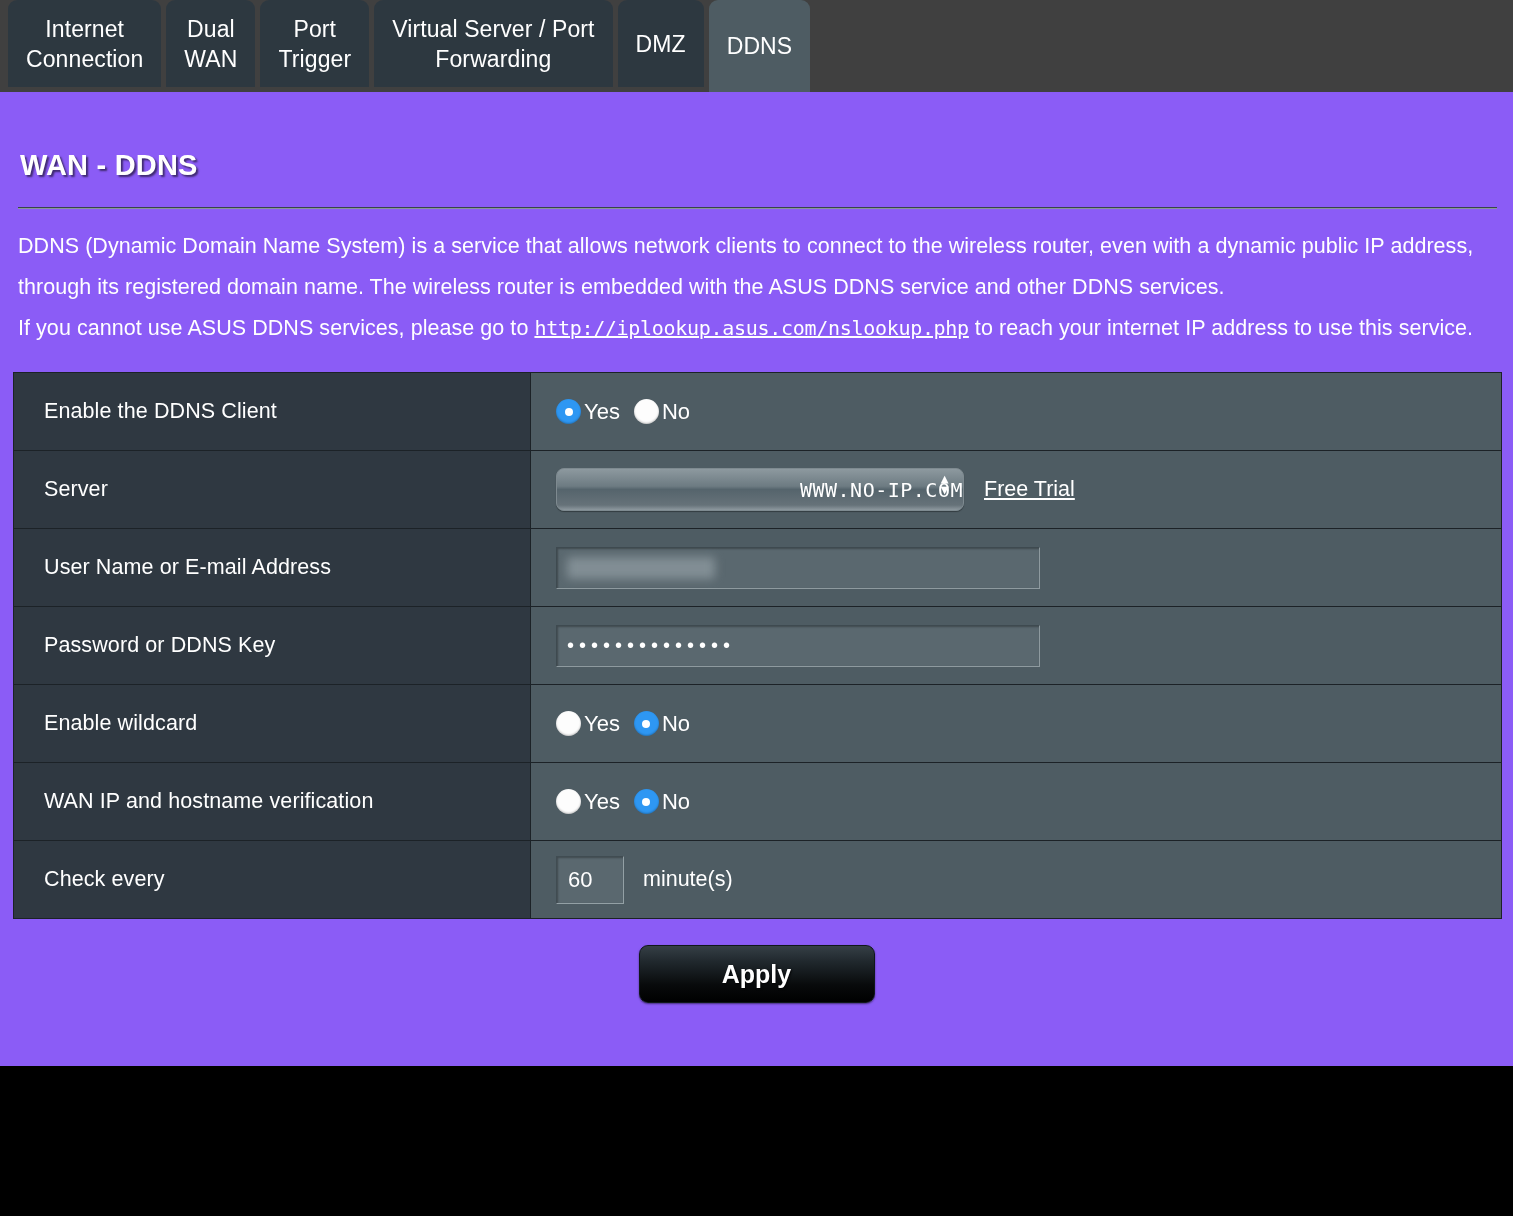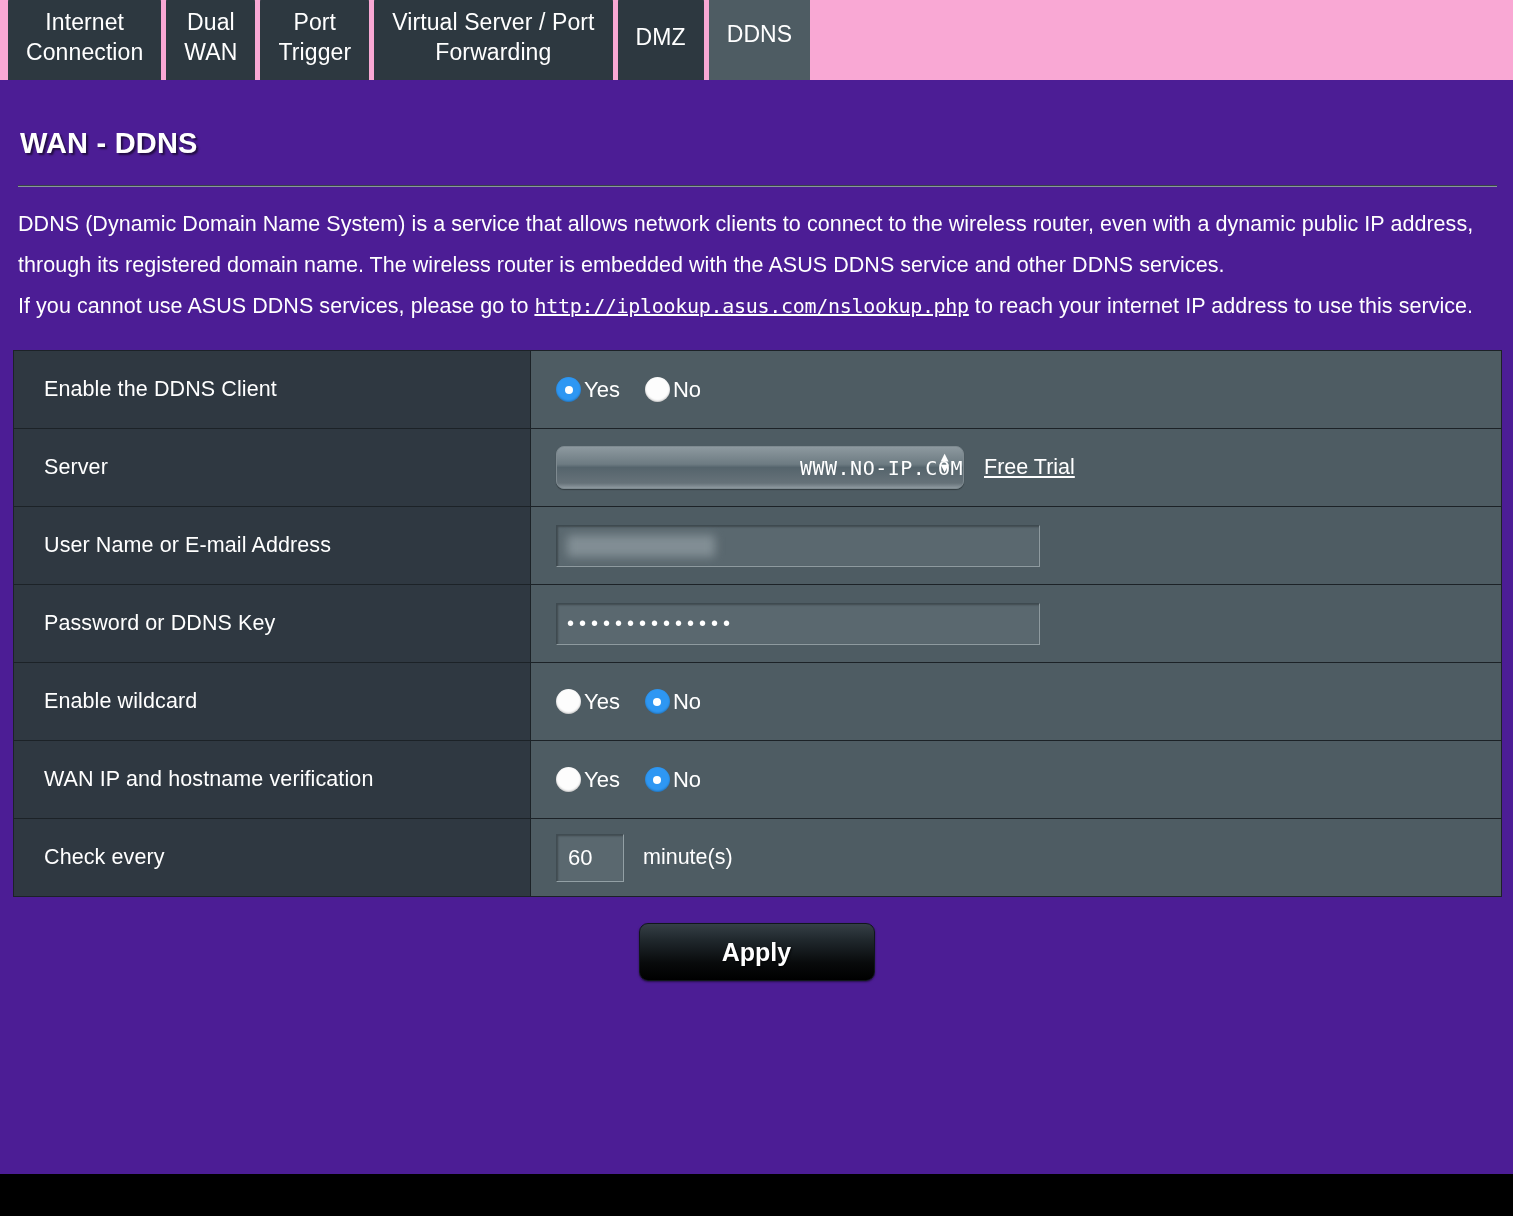--- a/index.html
+++ b/index.html
@@ -8,24 +8,24 @@
     width: 1513px;
     height: 1216px;
     background: #000000;
     font-family: "Liberation Sans", sans-serif;
     overflow: hidden;
   }
 
   
   .tabbar {
     position: relative;
-    height: 80px;
-    background: #f9a8d4;
-    display: flex;
-    align-items: flex-end;
+    height: 92px;
+    background: #404040;
+    display: flex;
+    align-items: flex-start;
     padding-left: 8px;
   }
 
   .tab {
     height: 87px;
     background: #2d3840;
     border-radius: 9px 9px 0 0;
     margin-right: 5px;
     display: flex;
     align-items: center;
@@ -44,23 +44,23 @@
     background: #4e5c63;
     height: 92px;
     z-index: 5;
   }
 
   .tab span { display: block; white-space: pre-line; }
 
   
   .content {
     position: relative;
-    background: #4c1d95;
-    height: 1094px;
-    padding: 0 12px;
+    background: #8b5cf6;
+    height: 974px;
+    padding: 10px 12px;
   }
 
   .page-title {
     color: #ffffff;
     font-size: 29px;
     font-weight: bold;
     padding: 47px 0 0 8px;
     text-shadow: 2px 2px 2px rgba(0,0,0,0.55);
     letter-spacing: 0.2px;
   }
@@ -118,21 +118,21 @@
 
   td.val {
     background: #4e5c63;
     padding-left: 25px;
   }
 
   
   .radios {
     display: flex;
     align-items: center;
-    gap: 15px;
+    gap: 4px;
   }
 
   .radio-wrap {
     display: flex;
     align-items: center;
     cursor: pointer;
     margin-right: 10px;
   }
 
   .radio {

